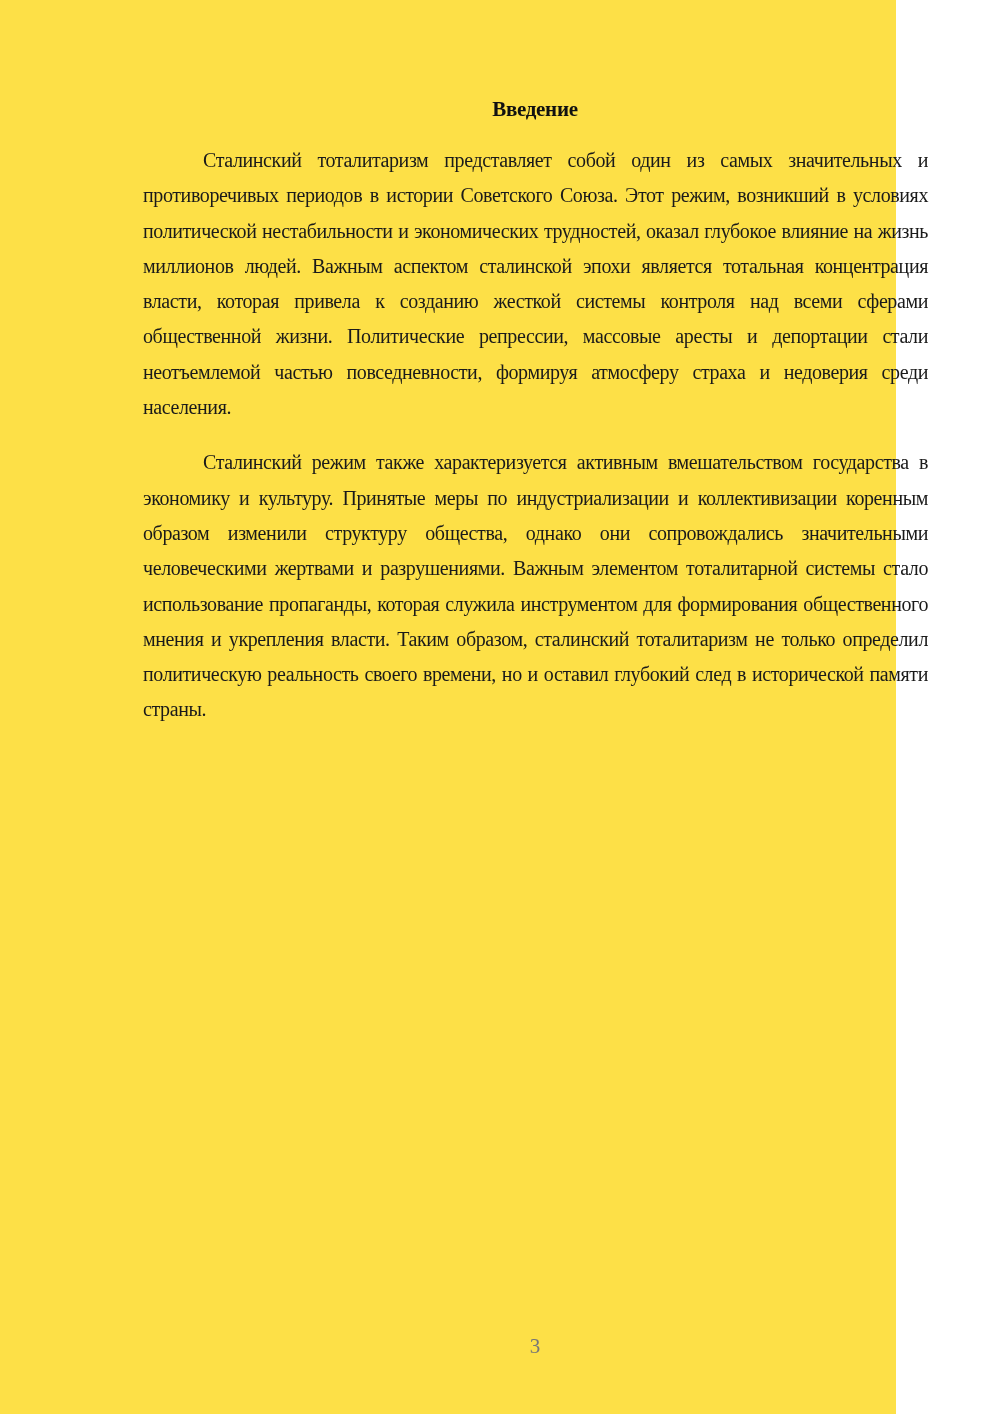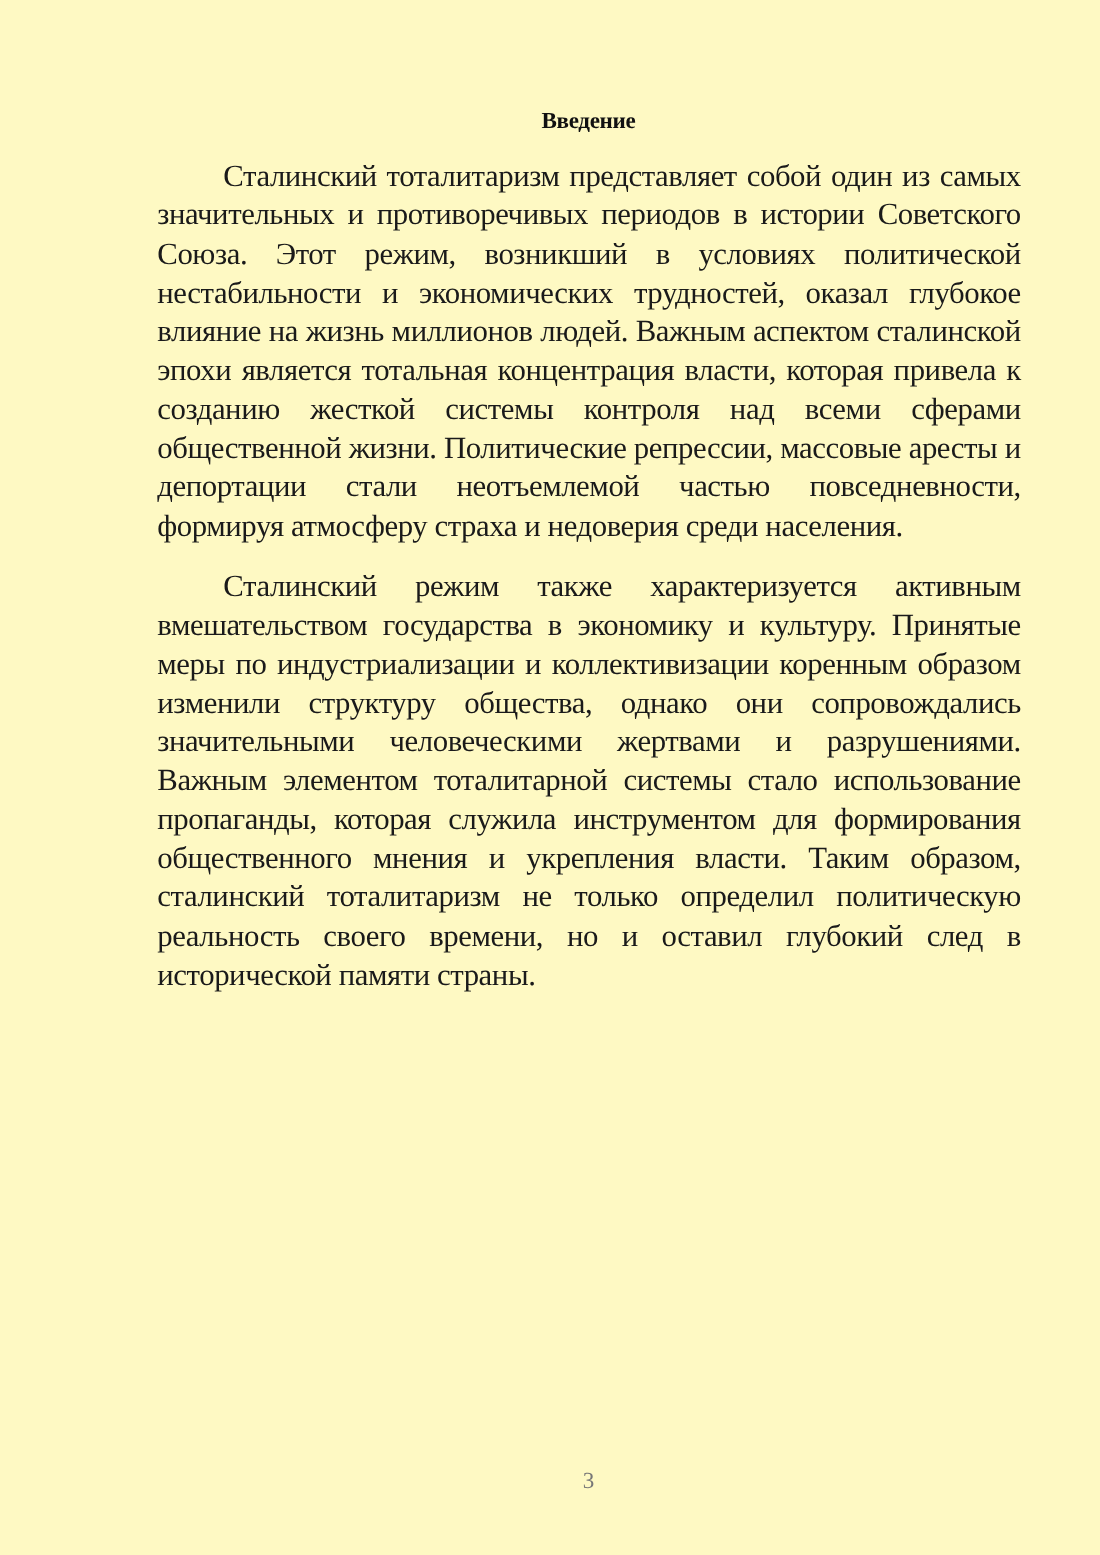--- a/index.html
+++ b/index.html
@@ -1,26 +1,26 @@
 <!DOCTYPE html>
 <html><head>
 <meta charset="utf-8">
 <style>
   html, body { margin: 0; padding: 0; background: #ffffff; }
   body { width: 1000px; height: 1414px; position: relative; overflow: hidden; }
-  .page { position: absolute; left: 0; top: 0; width: 1000px; height: 1414px; background: #fef9c3; }
+  .page { position: absolute; left: 0; top: 0; width: 896px; height: 1414px; background: #fde047; }
   .title {
     position: absolute; left: 0; width: 1070px; top: 97px;
     text-align: center;
     font-family: "Liberation Serif", serif; font-weight: bold; font-size: 21px;
     color: #111; letter-spacing: -0.3px;
   }
   .body-text {
     position: absolute; left: 143px; width: 785px; top: 143px;
-    font-family: "Liberation Serif", serif; font-size: 28px; line-height: 35.3px;
+    font-family: "Liberation Serif", serif; font-size: 20px; line-height: 35.3px;
     color: #1a1a1a; letter-spacing: -0.4px;
   }
   .body-text p {
     margin: 0 0 20px 0;
     text-align: justify;
     text-indent: 60px;
   }
   .page-number {
     position: absolute; left: 0; width: 1070px; top: 1334px; text-align: center;
     font-family: "Liberation Serif", serif; font-size: 21px; color: #777;

